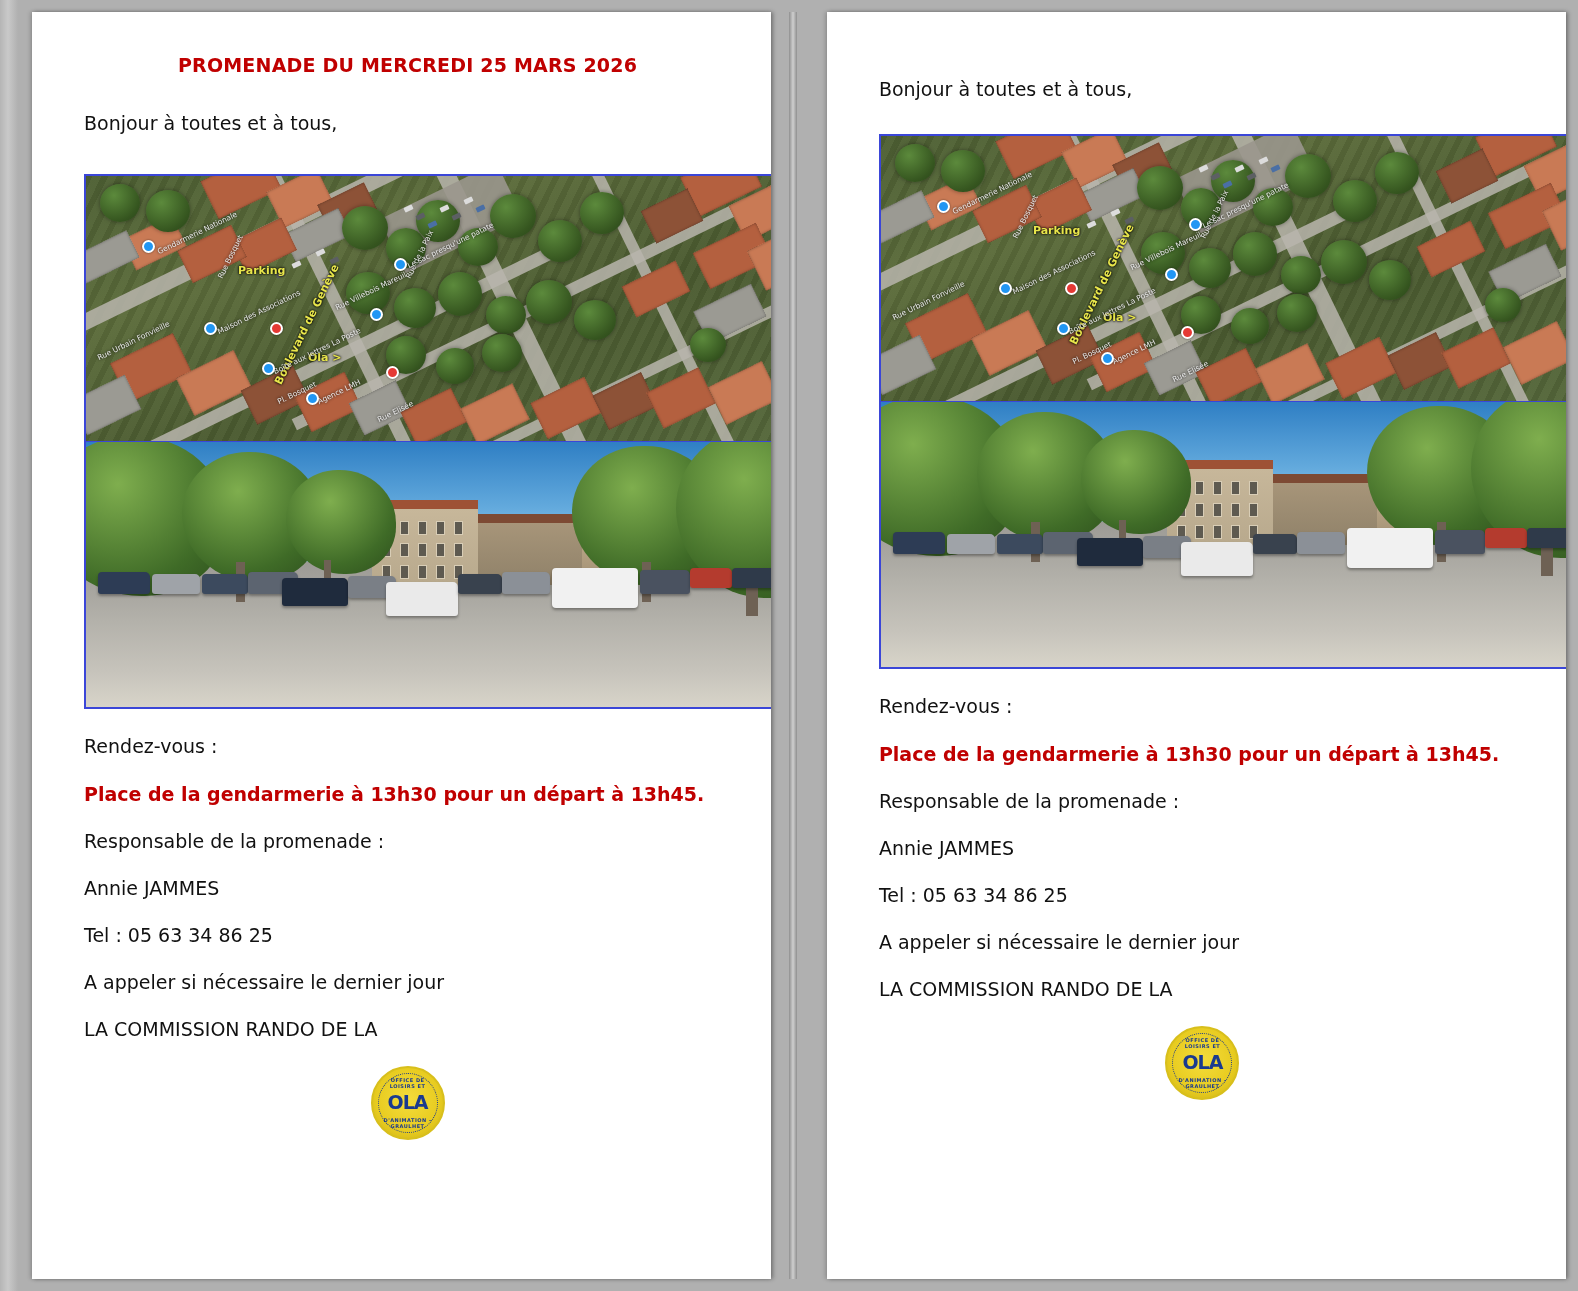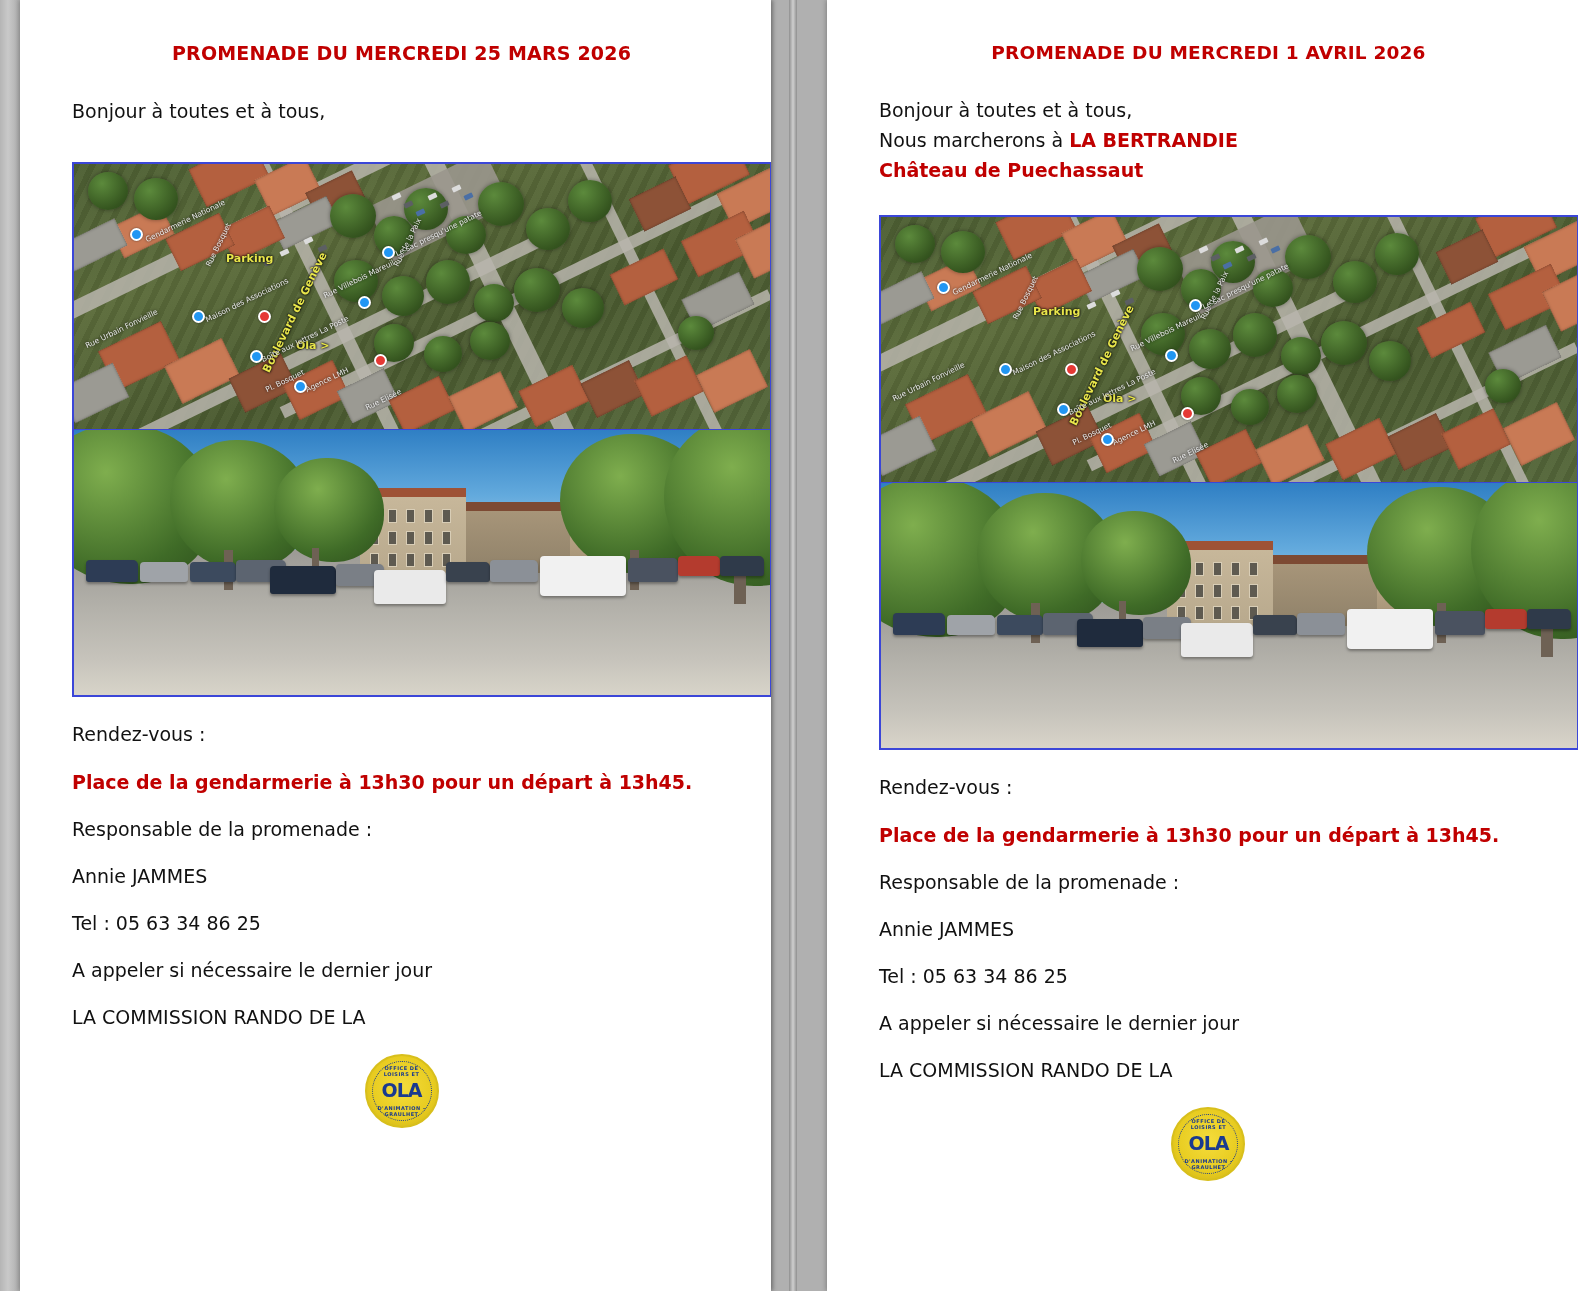--- a/index.html
+++ b/index.html
@@ -11,21 +11,21 @@
     width: 1578px;
     height: 1291px;
     font-family: "DejaVu Sans", sans-serif;
     overflow: hidden;
   }
   .workspace {
     display: flex;
     width: 1578px;
     height: 1291px;
     gap: 18px;
-    padding: 0;
+    padding: 12px;
     box-sizing: border-box;
     background: linear-gradient(to right, #b5b5b5 0px, #c9c9c9 8px, #b0b0b0 18px);
   }
   .page {
     position: relative;
     background: #ffffff;
     box-shadow: 2px 0 4px rgba(0,0,0,0.35), -2px 0 4px rgba(0,0,0,0.15);
     box-sizing: border-box;
     overflow: hidden;
   }
@@ -450,28 +450,23 @@
         </div>
         <div class="ola-text">OLA</div>
       </div>
     </div>
   </div>
 
   <div class="gutter"></div>
 
   <div class="page page-right">
     <div class="page-inner">
-      <div class="doc-title">PROMENADE DU MERCREDI 1 AVRIL 2026</div>
 
       <div class="greeting-block">
         <div>Bonjour à toutes et à tous,</div>
-        <div class="greeting-line2">
-          <span>Nous marcherons à </span><span class="dest">LA BERTRANDIE</span>
-          <span class="dest-sub">Château de Puechassaut</span>
-        </div>
       </div>
 
       <div class="img-stack">
         <div class="map-img">
           <div class="map-base"></div>
           <div class="road" style="left:-60px; top:40px; width:520px; height:16px;"></div>
           <div class="road" style="left:-40px; top:180px; width:560px; height:13px;"></div>
           <div class="road" style="left:250px; top:-40px; width:13px; height:360px; transform:rotate(-26deg);"></div>
           <div class="road" style="left:420px; top:-60px; width:18px; height:400px; transform:rotate(-26deg);"></div>
           <div class="road" style="left:580px; top:-40px; width:11px; height:380px; transform:rotate(-26deg);"></div>

